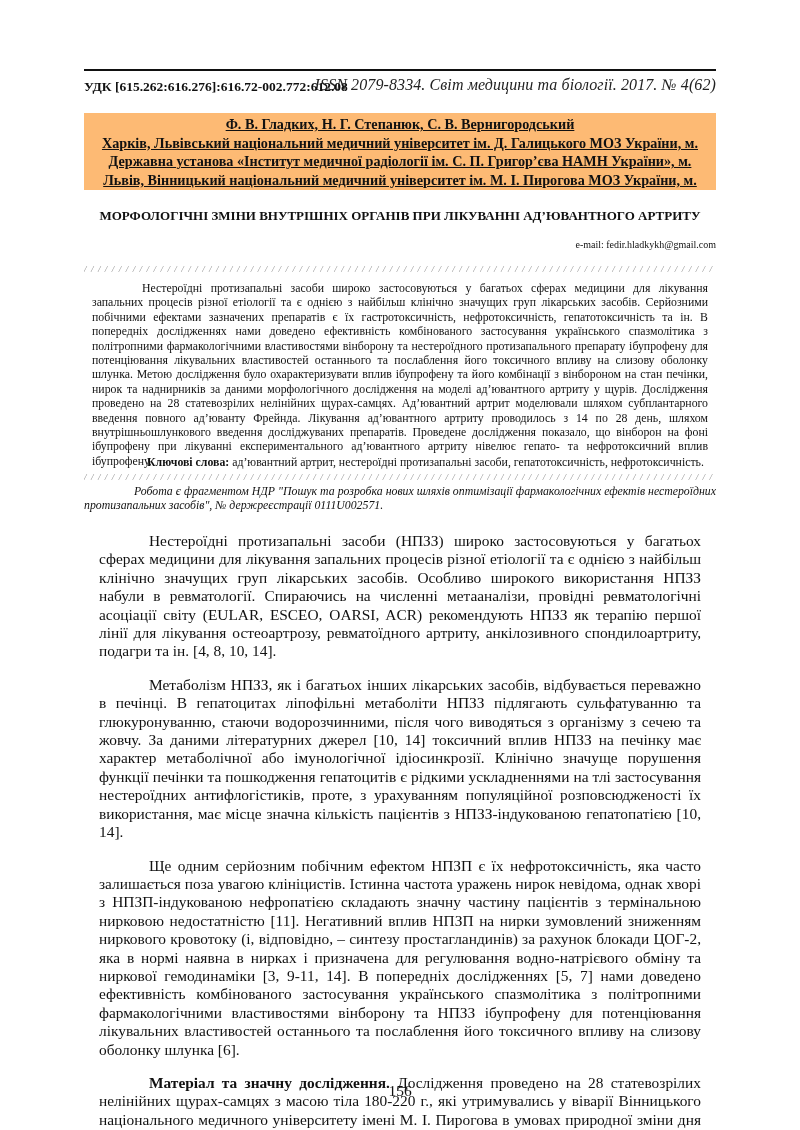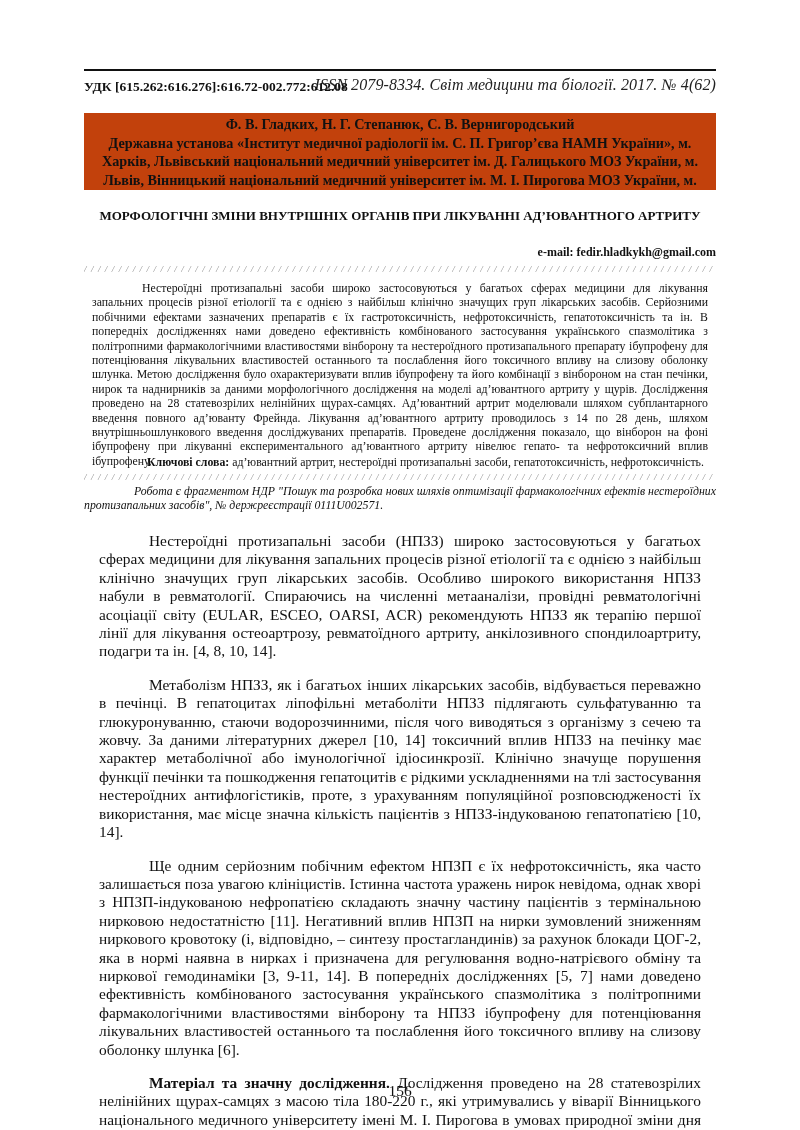--- a/index.html
+++ b/index.html
@@ -1,23 +1,23 @@
 <!DOCTYPE html>
 <html><head>
 <meta charset="utf-8">
 <style>
   html, body { margin: 0; padding: 0; background: #ffffff; }
   body { width: 800px; height: 1130px; position: relative; overflow: hidden; font-family: "Liberation Serif", serif; color: #111; }
   .page { position: absolute; left: 84px; top: 0; width: 632px; }
   .running-head { position: absolute; top: 44px; right: 0; font-style: italic; font-size: 16px; color: #222; letter-spacing: 0.1px; margin-top: 32px; }
   .head-rule { position: absolute; top: 69px; left: 0; width: 632px; height: 2px; background: #111; }
   .doi { position: absolute; top: 79px; left: 0; font-weight: bold; font-size: 13.5px; line-height: 15px; }
-  .affil-box { position: absolute; top: 113px; left: 0; width: 632px; background: #c2410c; text-align: center; font-weight: bold; font-size: 14.2px; line-height: 18.6px; padding: 2px 0 1px 0; }
+  .affil-box { position: absolute; top: 113px; left: 0; width: 632px; background: #fdba74; text-align: center; font-weight: bold; font-size: 14.2px; line-height: 18.6px; padding: 2px 0 1px 0; text-decoration: underline; }
   .title { position: absolute; top: 207px; left: 0; width: 632px; text-align: center; font-weight: bold; font-size: 13px; line-height: 17px; }
-  .email { position: absolute; top: 245px; right: 0; font-weight: bold; font-size: 12px; }
+  .email { position: absolute; top: 239px; right: 0; font-weight: normal; font-size: 10px; }
   .dash-rule { position: absolute; left: 0; width: 632px; height: 6px; overflow: hidden; font-size: 9px; line-height: 6px; color: #888; white-space: nowrap; font-style: italic; letter-spacing: 1.1px; }
   .abstract { position: absolute; top: 273px; left: 0; width: 632px; font-size: 11.8px; line-height: 14.4px; text-align: justify; }
   .abstract p { margin: 8px; text-indent: 50px; }
   .keywords { position: absolute; top: 455px; left: 13px; width: 632px; font-size: 11.8px; line-height: 14px; text-indent: 50px; }
   .grant { position: absolute; top: 484px; left: 0; width: 632px; font-size: 11.8px; line-height: 14.4px; font-style: italic; text-align: justify; text-indent: 50px; }
   .body { position: absolute; top: 517px; left: 0; width: 632px; font-size: 15.4px; line-height: 18.4px; text-align: justify; }
   .body p { margin: 15px; text-indent: 50px; }
   .page-num { position: absolute; top: 1082px; left: 0; width: 632px; text-align: center; font-size: 15.5px; }
   b { font-weight: bold; }
 </style>
@@ -28,22 +28,22 @@
 
   <div class="running-head">ISSN 2079-8334. Світ медицини та біології. 2017. № 4(62)</div>
   <div class="head-rule"></div>
 
   <div class="doi">
     <div>УДК [615.262:616.276]:616.72-002.772:612.08</div>
   </div>
 
   <div class="affil-box">
     <div>Ф. В. Гладких, Н. Г. Степанюк, С. В. Вернигородський</div>
+    <div>Харків, Львівський національний медичний університет ім. Д. Галицького МОЗ України, м.</div>
     <div>Державна установа «Інститут медичної радіології ім. С. П. Григор’єва НАМН України», м.</div>
-    <div>Харків, Львівський національний медичний університет ім. Д. Галицького МОЗ України, м.</div>
     <div>Львів, Вінницький національний медичний університет ім. М. І. Пирогова МОЗ України, м.</div>
   </div>
 
   <div class="title">МОРФОЛОГІЧНІ ЗМІНИ ВНУТРІШНІХ ОРГАНІВ ПРИ ЛІКУВАННІ АД’ЮВАНТНОГО АРТРИТУ</div>
   <div class="email">e-mail: fedir.hladkykh@gmail.com</div>
 
   <div class="dash-rule" style="top:266px;">/ / / / / / / / / / / / / / / / / / / / / / / / / / / / / / / / / / / / / / / / / / / / / / / / / / / / / / / / / / / / / / / / / / / / / / / / / / / / / / / / / / / / / / / / / / / / / / / / / / / / / / / / / / / / / / / / / / / / / / / / / / / / / / / / / / /</div>
 
   <div class="abstract">
     <p>Нестероїдні протизапальні засоби широко застосовуються у багатьох сферах медицини для лікування запальних процесів різної етіології та є однією з найбільш клінічно значущих груп лікарських засобів. Серйозними побічними ефектами зазначених препаратів є їх гастротоксичність, нефротоксичність, гепатотоксичність та ін. В попередніх дослідженнях нами доведено ефективність комбінованого застосування українського спазмолітика з політропними фармакологічними властивостями вінборону та нестероїдного протизапального препарату ібупрофену для потенціювання лікувальних властивостей останнього та послаблення його токсичного впливу на слизову оболонку шлунка. Метою дослідження було охарактеризувати вплив ібупрофену та його комбінації з вінбороном на стан печінки, нирок та наднирників за даними морфологічного дослідження на моделі ад’ювантного артриту у щурів. Дослідження проведено на 28 статевозрілих нелінійних щурах-самцях. Ад’ювантний артрит моделювали шляхом субплантарного введення повного ад’юванту Фрейнда. Лікування ад’ювантного артриту проводилось з 14 по 28 день, шляхом внутрішньошлункового введення досліджуваних препаратів. Проведене дослідження показало, що вінборон на фоні ібупрофену при лікуванні експериментального ад’ювантного артриту нівелює гепато- та нефротоксичний вплив ібупрофену.</p>

